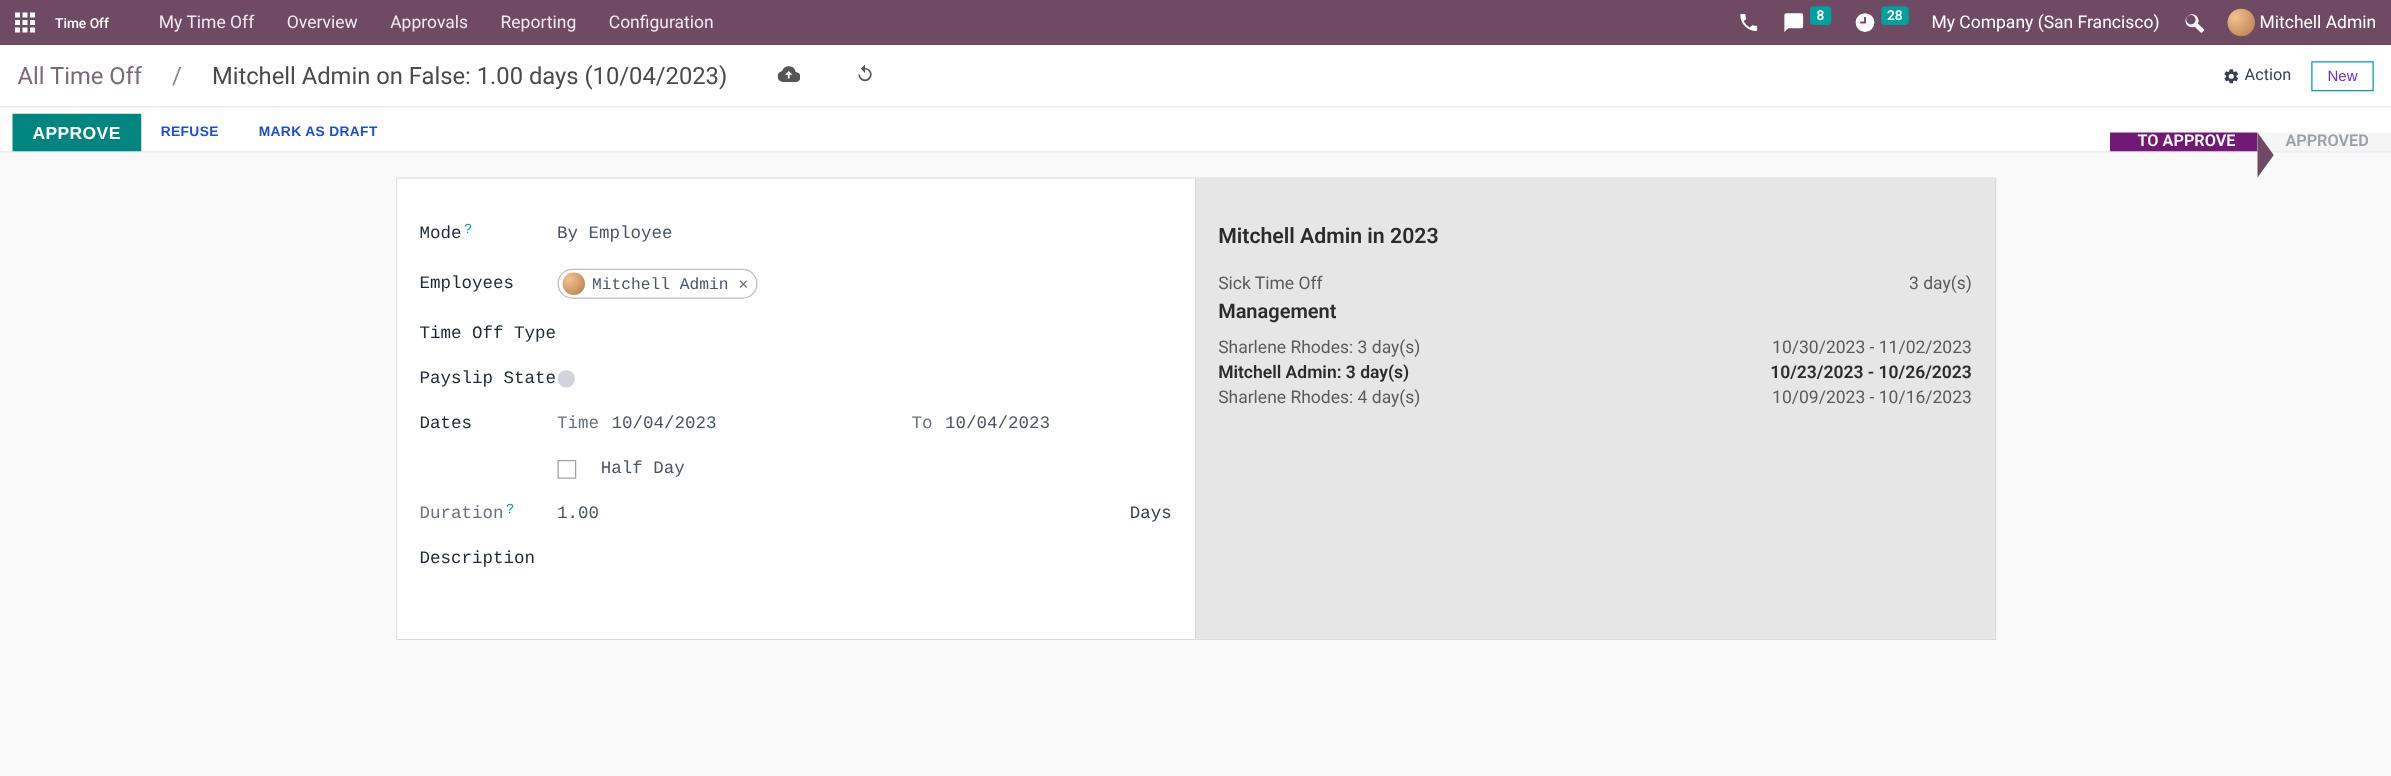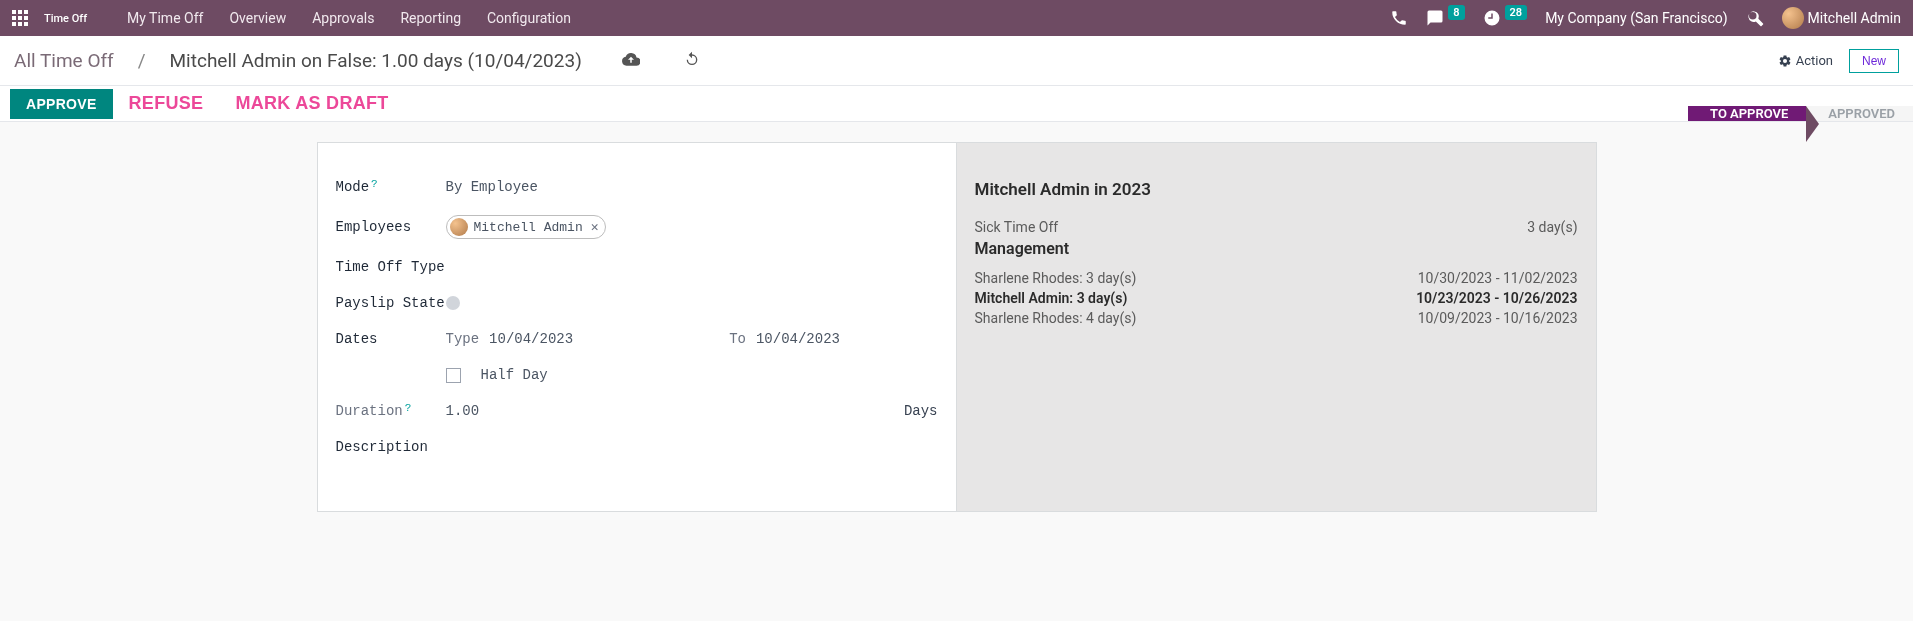--- a/index.html
+++ b/index.html
@@ -108,25 +108,25 @@
     font-weight: 600;
     padding: 7px 16px;
     border: none;
     cursor: pointer;
     font-size: 14px;
     letter-spacing: .3px;
   }
   .btn-link {
     background: none;
     border: none;
-    color: #ec4899;
+    color: #1d4ed8;
     font-weight: 600;
     padding: 7px 16px;
     cursor: pointer;
-    font-size: 18px;
+    font-size: 11px;
     letter-spacing: .3px;
   }
   .status-right { margin-left: auto; display:flex; align-items:stretch;}
   .status-stage {
     display: flex;
     align-items: center;
     position: relative;
     padding: 0 18px 0 22px;
     font-size: 13px;
     font-weight: 600;
@@ -340,21 +340,21 @@
       <div class="form-row">
         <div class="label-col">Payslip State</div>
         <div class="val-col">
           <span class="status-dot"></span>
         </div>
       </div>
 
       <div class="form-row">
         <div class="label-col">Dates</div>
         <div class="val-col dates-row">
-          <span class="lbl">Type</span>
+          <span class="lbl">Time</span>
           <span>10/04/2023</span>
           <span class="to">To</span>
           <span>10/04/2023</span>
         </div>
       </div>
 
       <div class="form-row">
         <div class="label-col"></div>
         <div class="val-col">
           <span class="checkbox"></span>

